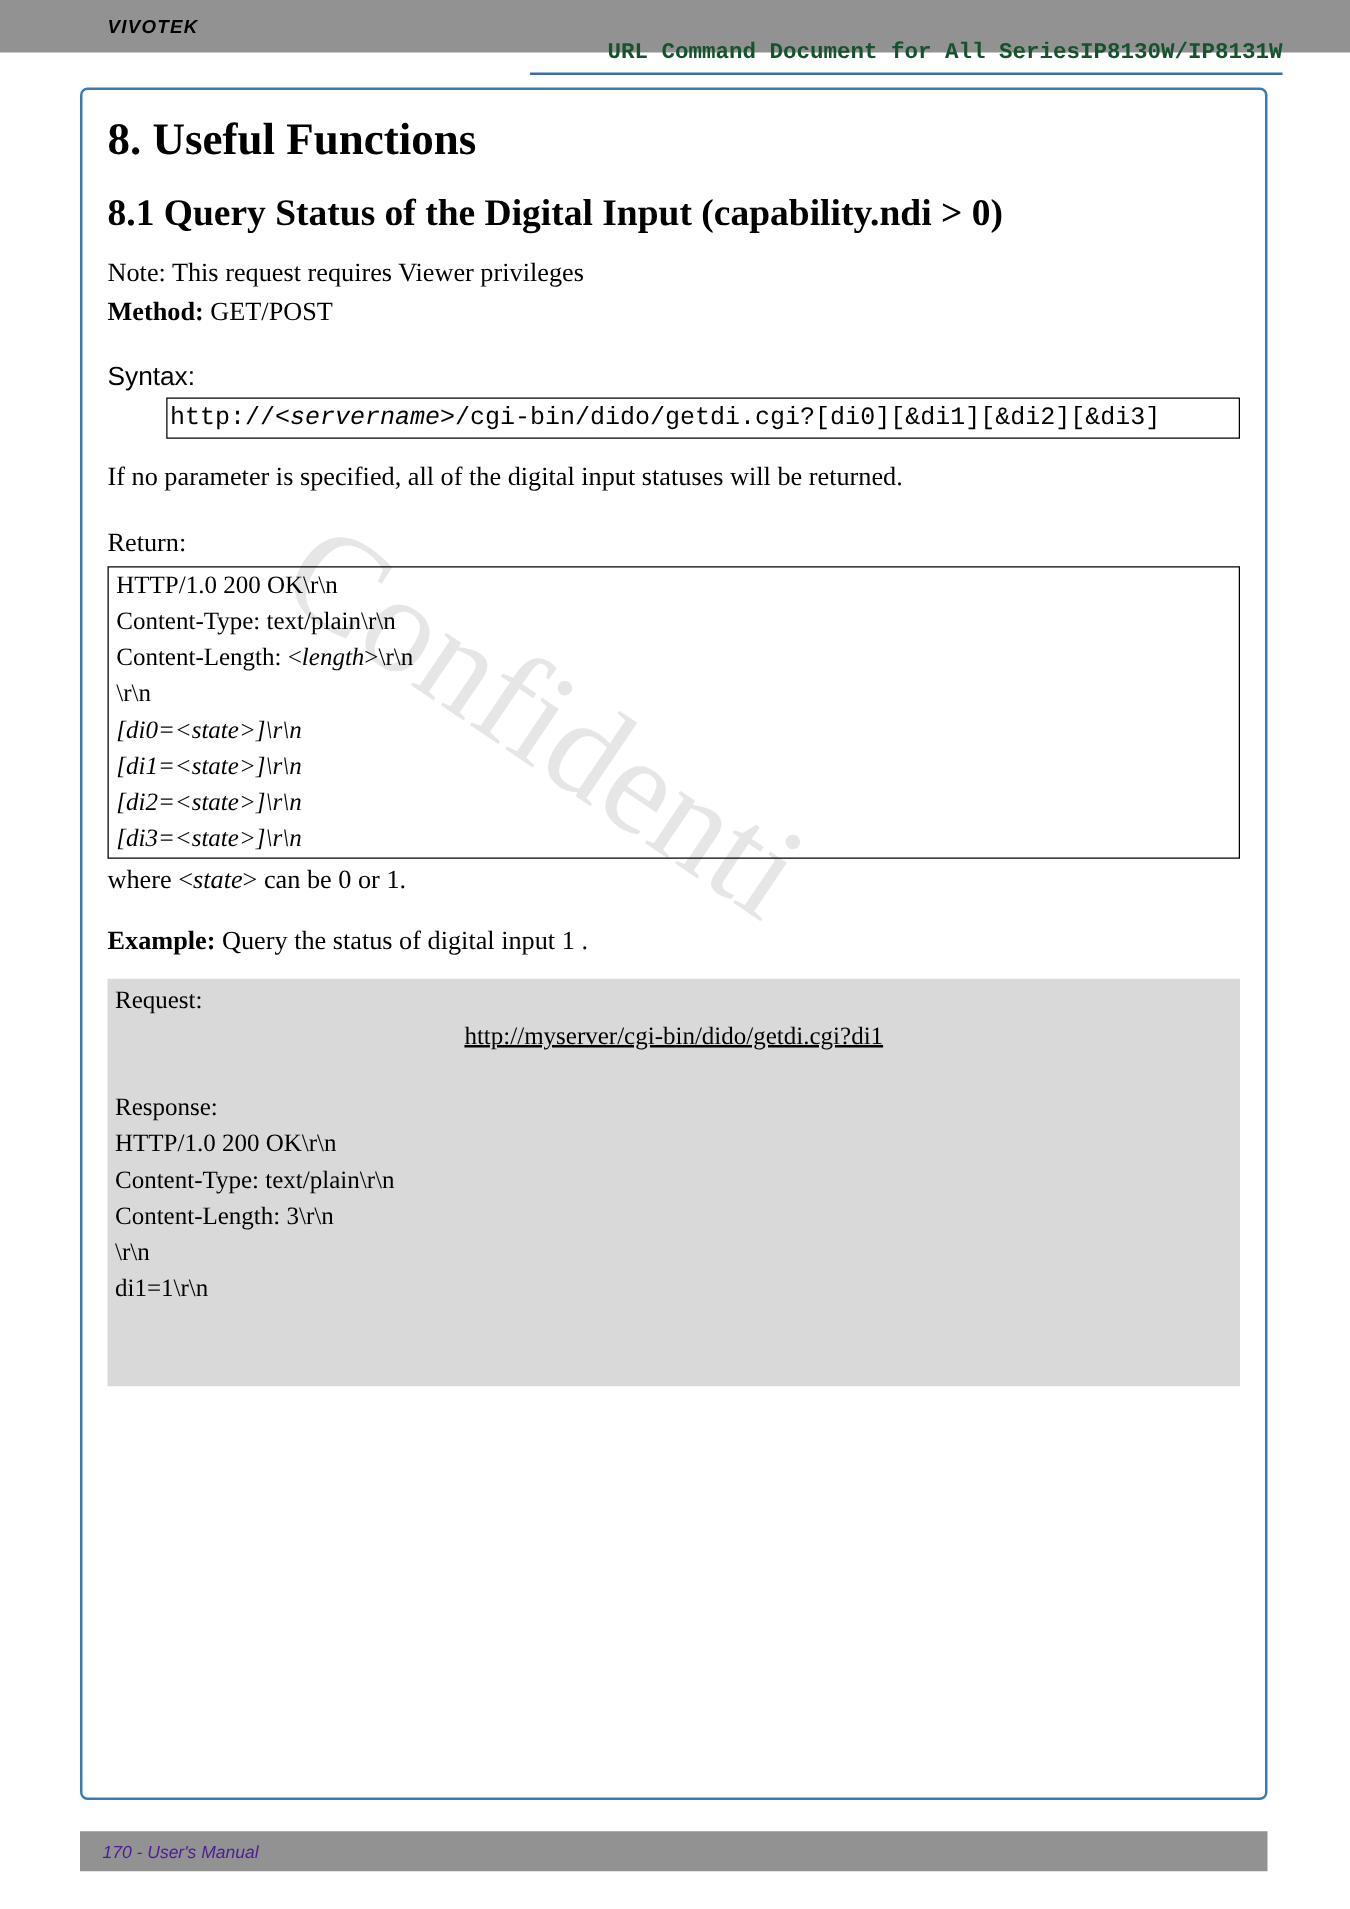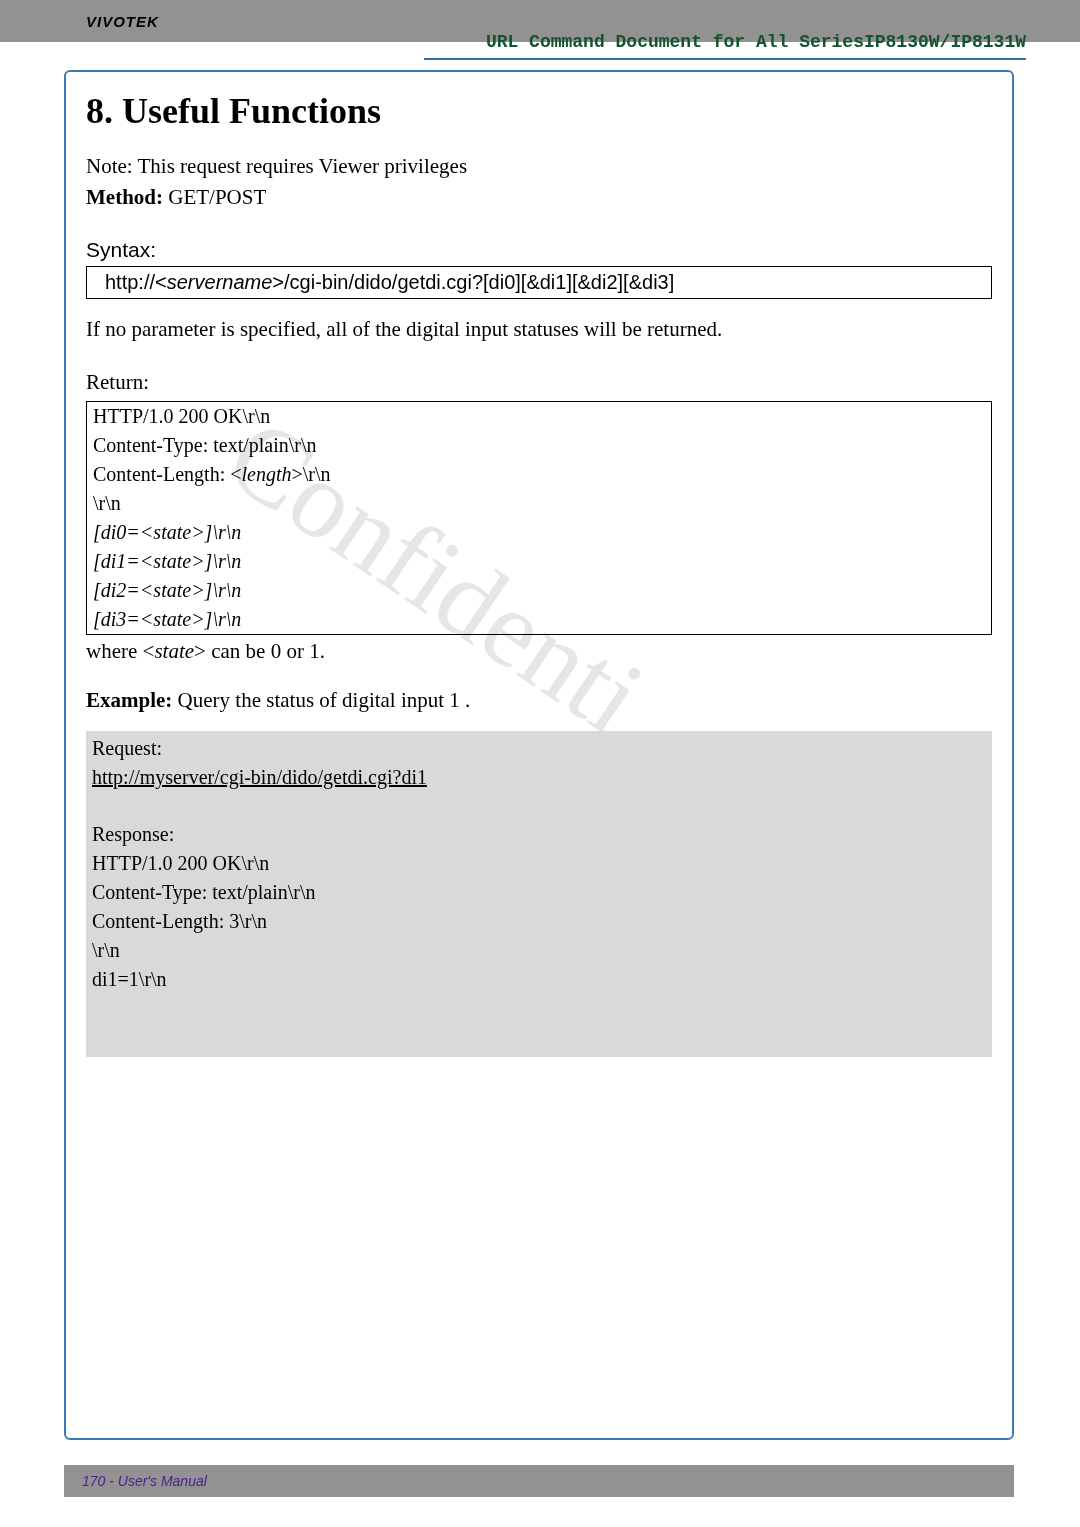--- a/index.html
+++ b/index.html
@@ -73,44 +73,45 @@
 .bold { font-weight: bold; }
 .italic { font-style: italic; }
 .syntax-label {
   font-family: Liberation Sans, sans-serif;
   font-size: 21px;
   margin-top: 28px;
   margin-bottom: 4px;
 }
 .syntax-box {
   border: 1px solid #000;
-  padding: 4px 18px;
-  font-family: Liberation Sans, sans-serif;
+  padding: 4px 2px;
+  font-family: Liberation Mono, monospace;
   font-size: 20px;
   margin-bottom: 18px;
+  margin-left: 47px;
 }
 .return-box {
   border: 1px solid #000;
   padding: 0;
   font-family: "Times New Roman", serif;
   font-size: 20px;
   margin-bottom: 4px;
 }
 .return-box div {
   padding: 3px 6px;
 }
 .example-box {
   background: #d9d9d9;
   font-family: "Times New Roman", serif;
   font-size: 20px;
   padding: 6px 6px 60px 6px;
   margin-top: 18px;
 }
 .example-box .line { margin-bottom: 6px; }
-.underline { text-decoration: underline; }
+.underline { text-decoration: underline; text-align: center; }
 .watermark {
   position: absolute;
   top: 320px;
   left: 210px;
   font-size: 110px;
   color: #d2d2d2;
   transform: rotate(34deg);
   transform-origin: left top;
   font-family: "Times New Roman", serif;
   white-space: nowrap;
@@ -148,20 +149,21 @@
 <div class="doc-title-bar">URL Command Document for All SeriesIP8130W/IP8131W</div>
 <div class="doc-title-underline"></div>
 
 <div class="main-frame">
 
   <div class="watermark">Confidenti</div>
 
   <div class="content-layer">
 
     <div class="h1">8. Useful Functions</div>
+    <div class="h2">8.1 Query Status of the Digital Input (capability.ndi &gt; 0)</div>
 
     <div class="para">Note: This request requires Viewer privileges</div>
     <div class="para">
       <span class="bold">Method: </span><span>GET/POST</span>
     </div>
 
     <div class="syntax-label">Syntax:</div>
     <div class="syntax-box">
       <span>http://&lt;</span><span class="italic">servername</span><span>&gt;/cgi-bin/dido/getdi.cgi?[di0][&amp;di1][&amp;di2][&amp;di3]</span>
     </div>

